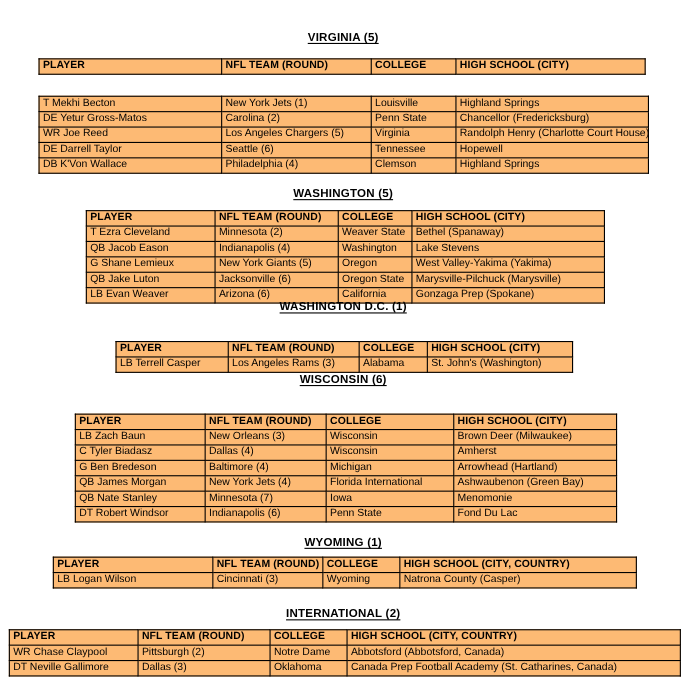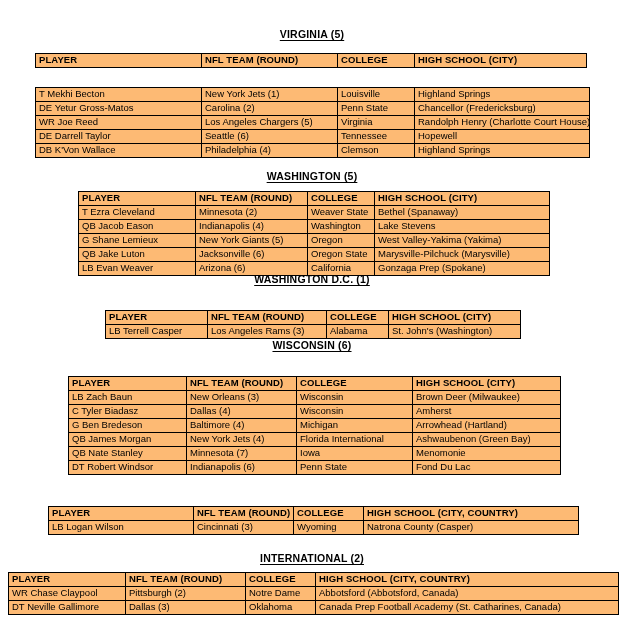--- a/index.html
+++ b/index.html
@@ -290,20 +290,23 @@
         <tr>
           <td>DT Robert Windsor</td>
           <td>Indianapolis (6)</td>
           <td>Penn State</td>
           <td>Fond Du Lac</td>
         </tr>
       </tbody>
     </table>
   </div>
 
+  <div class="blk" id="wy-title">
+    <div class="section-title"><span>WYOMING (1)</span></div>
+  </div>
 
   <div class="blk" id="wy-body">
     <table class="draft" style="width:530px;">
       <colgroup>
           <col style="width:145px">
           <col style="width:100px">
           <col style="width:70px">
           <col style="width:215px">
         </colgroup>
       <tbody>

